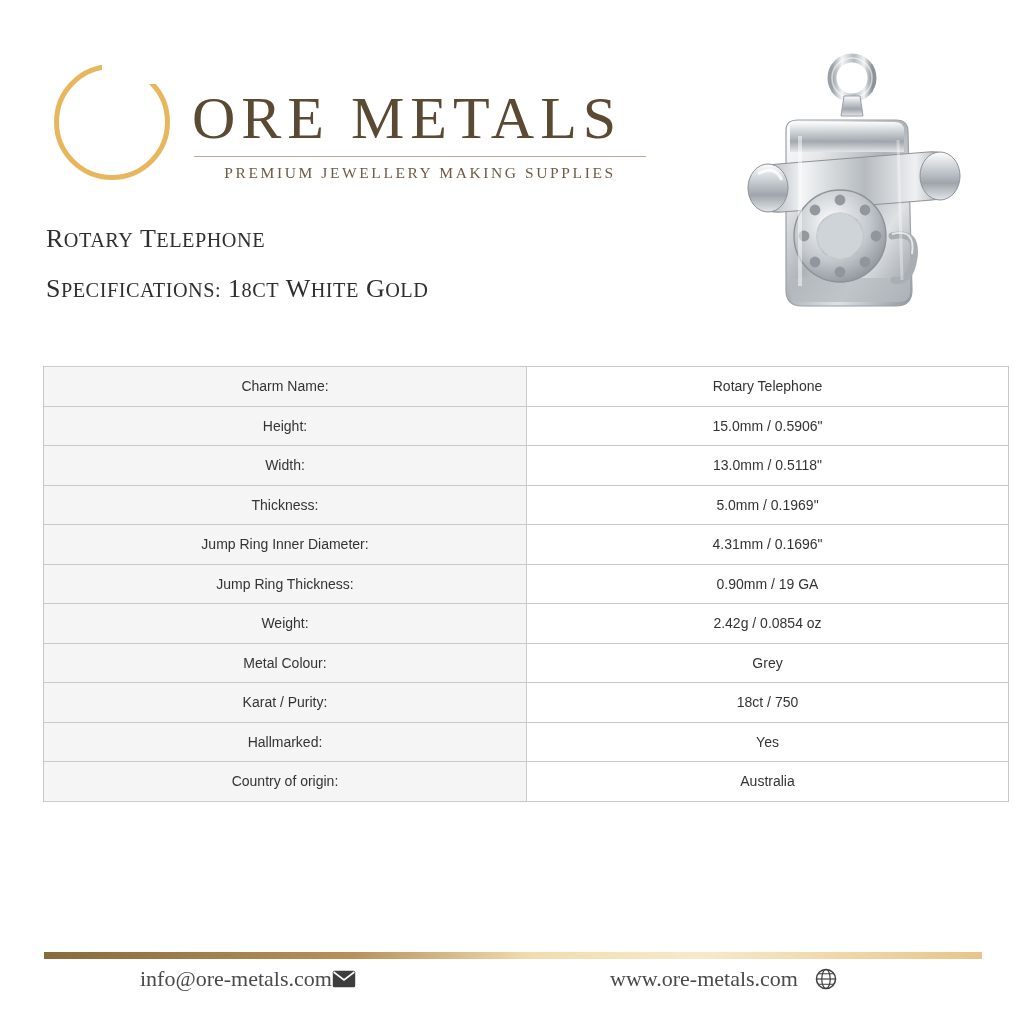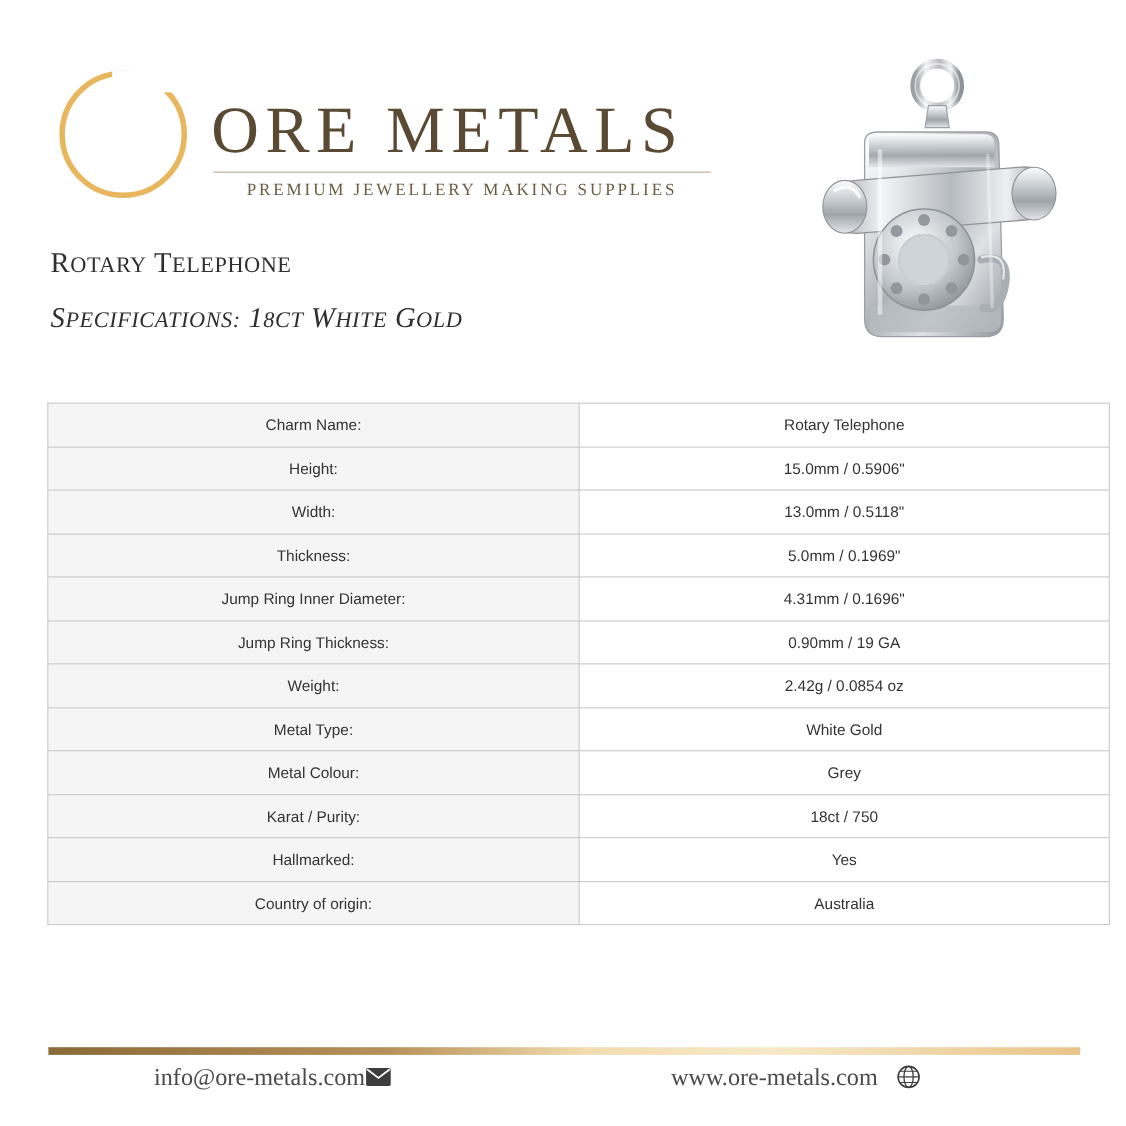--- a/index.html
+++ b/index.html
@@ -100,21 +100,20 @@
     margin: 0 0 20px 0;
     font-weight: normal;
   }
   .doc-subtitle {
     font-family: "Liberation Serif", serif;
     font-size: 26px;
     color: #2f2f2f;
     letter-spacing: 0.5px;
     margin: 0;
     font-weight: normal;
-    font-style: italic;
   }
   .smallcaps {
     font-size: 0.78em;
   }
 
   
   .product-image {
     position: absolute;
     top: 40px;
     right: 28px;
@@ -309,24 +308,20 @@
       </tr>
       <tr>
         <td class="label">Jump Ring Thickness:</td>
         <td class="value">0.90mm / 19 GA</td>
       </tr>
       <tr>
         <td class="label">Weight:</td>
         <td class="value">2.42g / 0.0854 oz</td>
       </tr>
       <tr>
-        <td class="label">Metal Type:</td>
-        <td class="value">White Gold</td>
-      </tr>
-      <tr>
         <td class="label">Metal Colour:</td>
         <td class="value">Grey</td>
       </tr>
       <tr>
         <td class="label">Karat / Purity:</td>
         <td class="value">18ct / 750</td>
       </tr>
       <tr>
         <td class="label">Hallmarked:</td>
         <td class="value">Yes</td>

